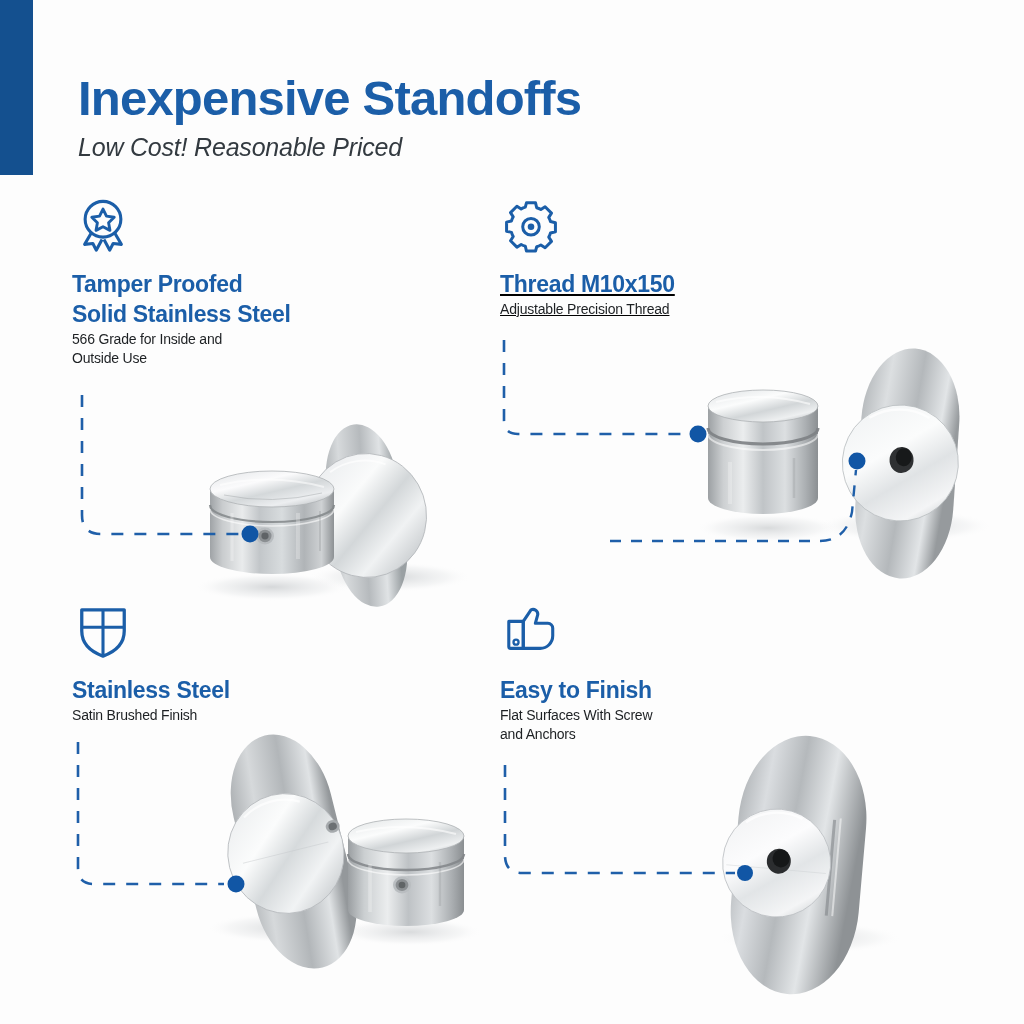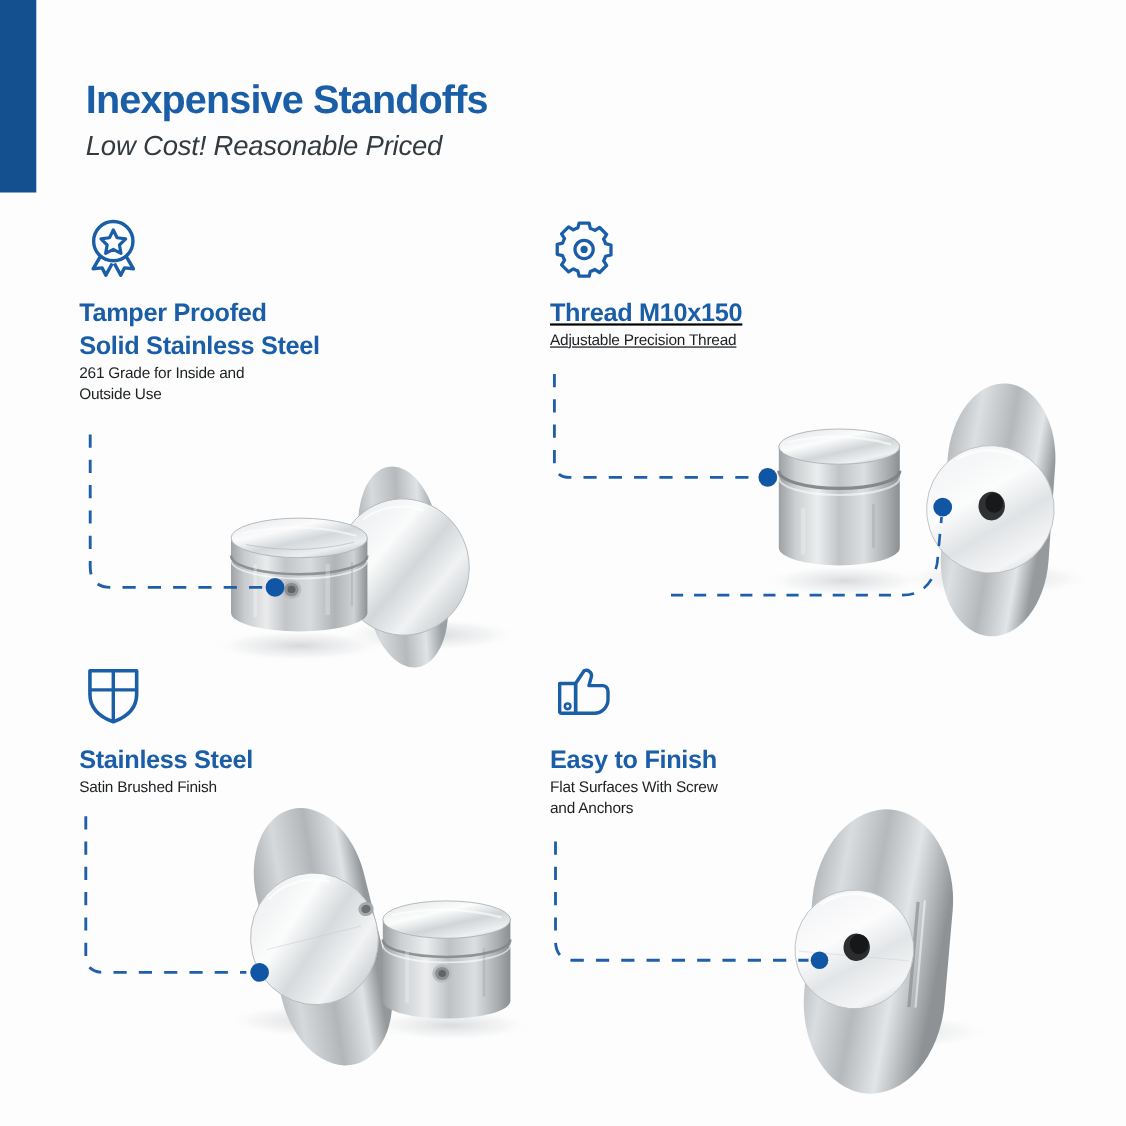--- a/index.html
+++ b/index.html
@@ -19,21 +19,21 @@
   .brand-bar {
     position: absolute;
     left: 0; top: 0;
     width: 33px; height: 175px;
     background: #14508f;
   }
 
   
   .header { position: absolute; left: 78px; top: 72px; width: 800px; }
   .title {
-    font-size: 36px;
+    font-size: 49px;
     font-weight: bold;
     color: #1b5ea8;
     letter-spacing: -0.8px;
     line-height: 1.08;
     white-space: nowrap;
   }
   .subtitle {
     margin-top: 8px;
     font-size: 25px;
     font-style: italic;
@@ -384,21 +384,21 @@
       <circle cx="32" cy="22" r="18.5" fill="none" stroke="#1b5ea8" stroke-width="3.2"></circle>
       <path d="M32 11.5 L35.6 18.8 L43.6 19.9 L37.8 25.6 L39.2 33.5 L32 29.8 L24.8 33.5 L26.2 25.6 L20.4 19.9 L28.4 18.8 Z" fill="none" stroke="#1b5ea8" stroke-width="3" stroke-linejoin="round"></path>
       <path d="M20 36 L13 48 L21.5 47.2 L25 54 L31 43" fill="none" stroke="#1b5ea8" stroke-width="3.2" stroke-linejoin="round"></path>
       <path d="M44 36 L51 48 L42.5 47.2 L39 54 L33 43" fill="none" stroke="#1b5ea8" stroke-width="3.2" stroke-linejoin="round"></path>
     </svg>
     <div class="feat-head">
       <div>Tamper Proofed</div>
       <div>Solid Stainless Steel</div>
     </div>
     <div class="feat-sub">
-      <div>261 Grade for Inside and</div>
+      <div>566 Grade for Inside and</div>
       <div>Outside Use</div>
     </div>
   </div>
 
   <div class="quad q-tr">
     <svg class="feat-icon" viewBox="0 0 64 58">
       <path d="M27.3 5 h9.4 l1.2 5.1 a18 18 0 0 1 4.3 1.8 l4.4-2.8 6.6 6.6 -2.8 4.4 a18 18 0 0 1 1.8 4.3 l5.1 1.2 v9.4 l-5.1 1.2 a18 18 0 0 1-1.8 4.3 l2.8 4.4 -6.6 6.6 -4.4-2.8 a18 18 0 0 1-4.3 1.8 L36.7 55 h-9.4 l-1.2-5.1 a18 18 0 0 1-4.3-1.8 l-4.4 2.8 -6.6-6.6 2.8-4.4 a18 18 0 0 1-1.8-4.3 L6.7 34.4 V25 l5.1-1.2 a18 18 0 0 1 1.8-4.3 l-2.8-4.4 6.6-6.6 4.4 2.8 a18 18 0 0 1 4.3-1.8 Z" fill="none" stroke="#1b5ea8" stroke-width="3.1" stroke-linejoin="round"></path>
       <circle cx="32" cy="29.8" r="8.6" fill="none" stroke="#1b5ea8" stroke-width="3.1"></circle>
       <circle cx="32" cy="29.8" r="3.4" fill="#1b5ea8"></circle>
     </svg>

